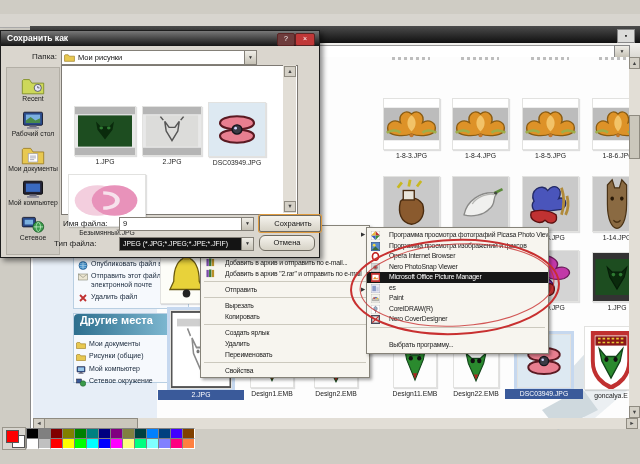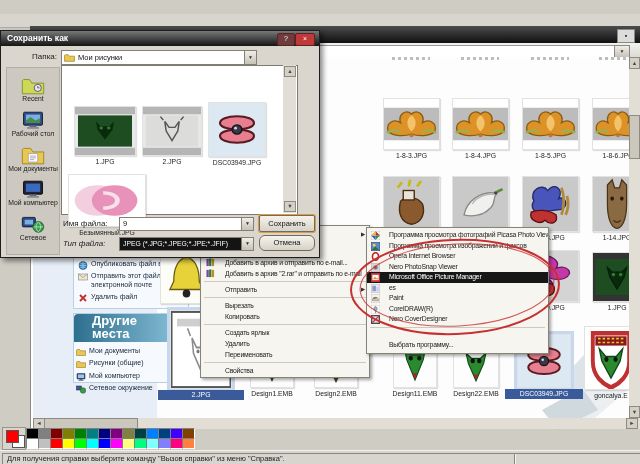--- a/index.html
+++ b/index.html
@@ -21,21 +21,21 @@
     font-size:7px;line-height:11px;text-align:center;color:#222;}
   #exaddr{left:30px;top:43px;width:610px;height:14px;background:linear-gradient(180deg,#f2f1ee,#dcdad4);}
   #exaddrfield{left:44px;top:45px;width:570px;height:11px;background:#fff;border:1px solid #999;}
   #exaddrdd{left:614px;top:45px;width:14px;height:11px;background:linear-gradient(180deg,#f0eee8,#c6c2b6);
     border:1px solid #888;font-size:5px;text-align:center;line-height:11px;color:#333;}
   #excontent{left:157px;top:57px;width:472px;height:361px;background:#fdfdfd;}
   .cutlbl{height:3px;opacity:.55;background:repeating-linear-gradient(90deg,#8a8a8a 0 3px,transparent 3px 6px);}
   
   #taskpane{left:33px;top:57px;width:124px;height:361px;background:#e7eef7;}
   .tpbox{position:absolute;left:40px;width:114px;background:#f6f9fd;border:1px solid #b9cfe2;}
-  .tph{height:28px;line-height:13px;padding:0 18px;font-size:13px;font-weight:bold;color:#fff;
+  .tph{height:21px;line-height:13px;padding:0 6px;font-size:11px;font-weight:bold;color:#fff;
     background:linear-gradient(90deg,#2e6f8e,#8ec6de);border-radius:4px 4px 0 0;}
   .tplist{position:absolute;left:4px;right:2px;}
   .tp{position:relative;padding-left:13px;font-size:7px;line-height:1.18;margin:4px 0;color:#16263a;}
   .tp .ic{position:absolute;left:0;top:0;width:10px;height:10px;}
   .tpdetail{padding:3px 6px;font-size:7.5px;font-weight:bold;color:#111;}
   
   .thumb{position:absolute;}
   .thumb .pic{position:absolute;left:0;top:0;right:0;bottom:0;border:1px solid #e2e2e0;box-shadow:1px 1px 1px rgba(0,0,0,.12);}
   .thumb .lbl{position:absolute;left:-12px;right:-12px;top:100%;margin-top:1px;height:10px;font-size:6.8px;
     line-height:10px;text-align:center;color:#222;white-space:nowrap;overflow:hidden;}
@@ -70,21 +70,21 @@
   #dlghelp{right:24px;width:16px;background:#6e3c3c;}
   #dlgclose{right:4px;width:18px;background:#c03838;}
   .dlglabel{position:absolute;font-size:8px;color:#1a1a1a;}
   .combo{position:absolute;background:#fff;border:1px solid #848078;font-size:7.5px;line-height:11px;
     padding-left:3px;white-space:nowrap;overflow:hidden;color:#111;}
   .combo .dd{position:absolute;right:0;top:0;bottom:0;width:11px;background:linear-gradient(180deg,#f0eee8,#c6c2b6);
     border-left:1px solid #848078;font-size:5px;text-align:center;line-height:11px;color:#333;}
   #typecombo{background:#141414;color:#fff;font-size:6.8px;}
   .btn{position:absolute;font-size:7.5px;text-align:center;background:linear-gradient(180deg,#f5f3ed,#d6d2c6);
     border:1px solid #6f6b61;border-radius:2px;color:#111;}
-  #savebtn{box-shadow:0 0 0 1px #de9a3e;}
+  #savebtn{box-shadow:0 0 0 1px #de9a3e;padding-left:6px;}
   #placesbar{left:5px;top:36px;width:52px;height:186px;background:#cdc9c1;border:1px solid #b3afa6;overflow:hidden;}
   .pl{display:flex;flex-direction:column;align-items:center;margin-top:8px;}
   .pl .ic{width:24px;height:19px;}
   .pl .lb{font-size:6.8px;color:#1a1a1a;margin-top:1px;text-align:center;line-height:1;}
   #flist{position:absolute;left:60px;top:34px;width:235px;height:148px;background:#fff;border:1px solid #7d7official;border:1px solid #7d7973;}
   #fscroll{position:absolute;left:282px;top:34px;width:13px;height:148px;}
   .dicon{position:absolute;width:13px;height:13px;}
   
   #palwell{left:2px;top:427px;width:22px;height:21px;background:#d8d5cf;border:1px solid #9a968c;}
   .swatch{position:absolute;width:11px;height:11px;border:1px solid #555;}
@@ -568,21 +568,21 @@
       <div class="sbbtn" style="left:1px;bottom:1px;width:10px;height:9px;line-height:9px;">▼</div>
     </div>
 
     <div class="dlglabel" style="left:62px;top:188px;">Имя файла:</div>
     <div class="combo" style="left:118px;top:186px;width:130px;height:12px;">
       <span>9</span>
       <span class="dd">▼</span>
     </div>
     <div class="btn" id="savebtn" style="left:258px;top:184px;width:54px;height:15px;line-height:15px;">Сохранить</div>
 
-    <div class="dlglabel" style="left:62px;top:208px;font-style:italic;">Тип файла:</div>
+    <div class="dlglabel" style="left:53px;top:208px;">Тип файла:</div>
     <div class="combo" id="typecombo" style="left:118px;top:206px;width:130px;height:12px;">
       <span>JPEG (*.JPG;*.JPEG;*.JPE;*.JFIF)</span>
       <span class="dd">▼</span>
     </div>
     <div class="btn" style="left:258px;top:204px;width:54px;height:14px;line-height:14px;border-radius:6px;">Отмена</div>
   </div>
 
   <svg class="abs" id="annot" style="left:345px;top:232px;" width="220" height="110" viewBox="0 0 220 110">
     <ellipse cx="110" cy="55" rx="104" ry="47" fill="none" stroke="#c83030" stroke-width="2" transform="rotate(-2 110 55)"></ellipse>
     <ellipse cx="112" cy="53" rx="97" ry="41" fill="none" stroke="#c83030" stroke-width="1.1" opacity="0.8" transform="rotate(-3 112 53)"></ellipse>
@@ -615,18 +615,14 @@
       <div class="pcell" style="left: 86px; top: 438px; background: rgb(0, 255, 255);"></div>
       <div class="pcell" style="left: 98px; top: 438px; background: rgb(0, 0, 255);"></div>
       <div class="pcell" style="left: 110px; top: 438px; background: rgb(255, 0, 255);"></div>
       <div class="pcell" style="left: 122px; top: 438px; background: rgb(255, 255, 128);"></div>
       <div class="pcell" style="left: 134px; top: 438px; background: rgb(0, 255, 128);"></div>
       <div class="pcell" style="left: 146px; top: 438px; background: rgb(128, 255, 255);"></div>
       <div class="pcell" style="left: 158px; top: 438px; background: rgb(128, 128, 255);"></div>
       <div class="pcell" style="left: 170px; top: 438px; background: rgb(255, 0, 128);"></div>
       <div class="pcell" style="left: 182px; top: 438px; background: rgb(255, 128, 64);"></div>
     </div>
-  <div class="abs" id="statusbar">
-    <div class="statuscell" style="left:2px;width:508px;">Для получения справки выберите команду "Вызов справки" из меню "Справка".</div>
-    <div class="statuscell" style="left:514px;width:122px;"></div>
-  </div>
 
 </div>
 
 </body></html>

